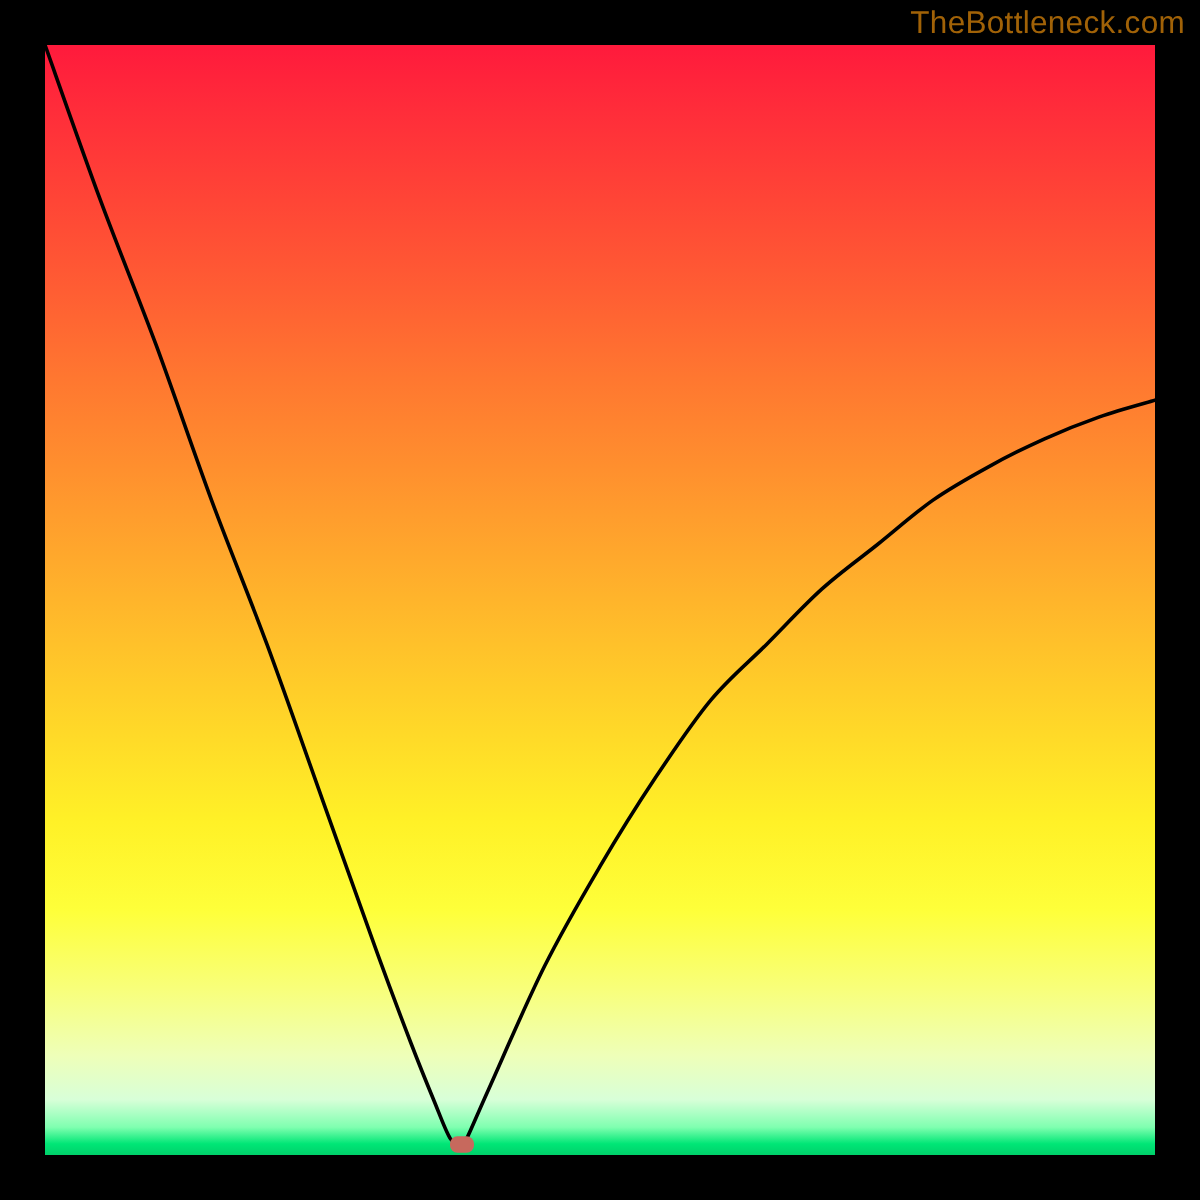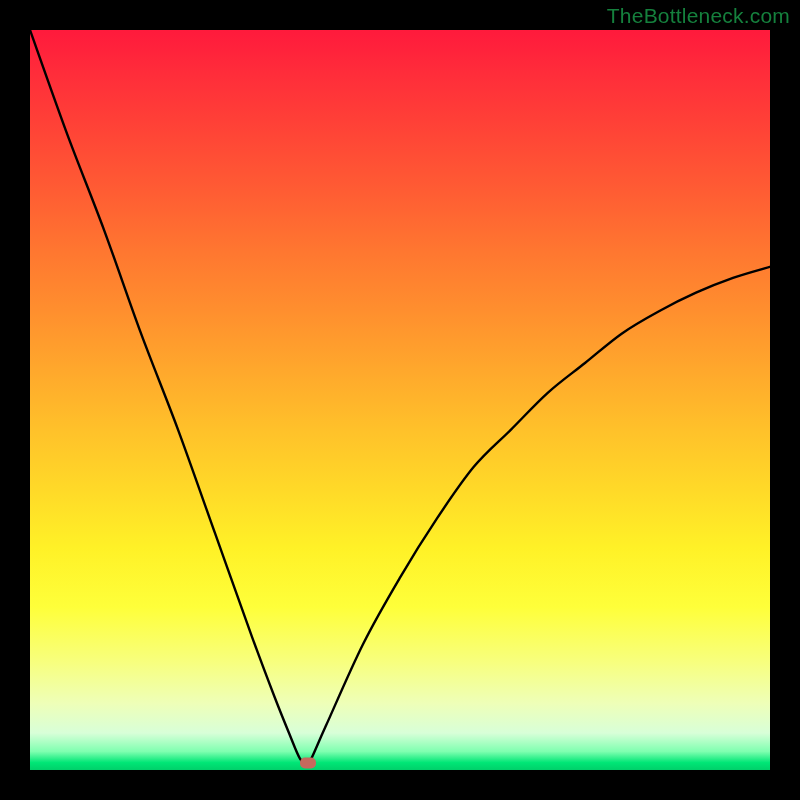--- a/index.html
+++ b/index.html
@@ -14,21 +14,21 @@
   .stage {
     position: relative;
     width: 800px;
     height: 800px;
     background: #000;
   }
   .watermark {
     position: absolute;
     top: 4px;
     right: 10px;
-    color: #15803d;
+    color: #a16207;
     font-size: 21px;
     font-weight: 500;
     letter-spacing: 0.2px;
     user-select: none;
   }
   .plot {
     position: absolute;
     left: 30px;
     top: 30px;
     width: 740px;

